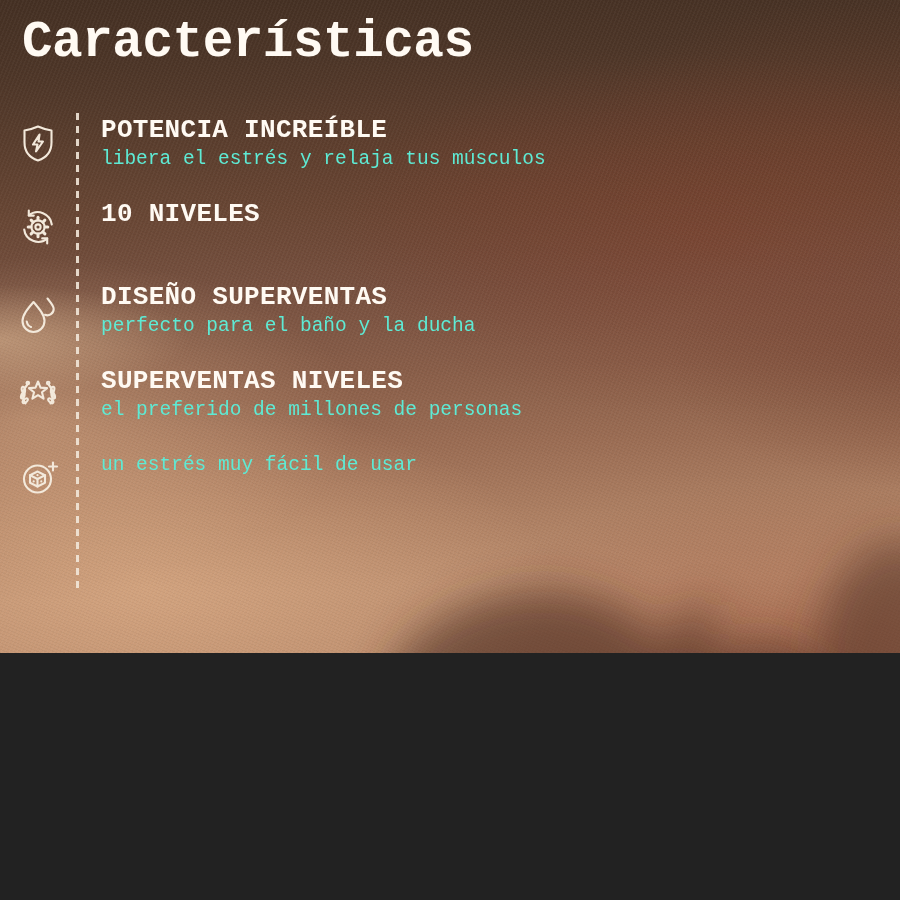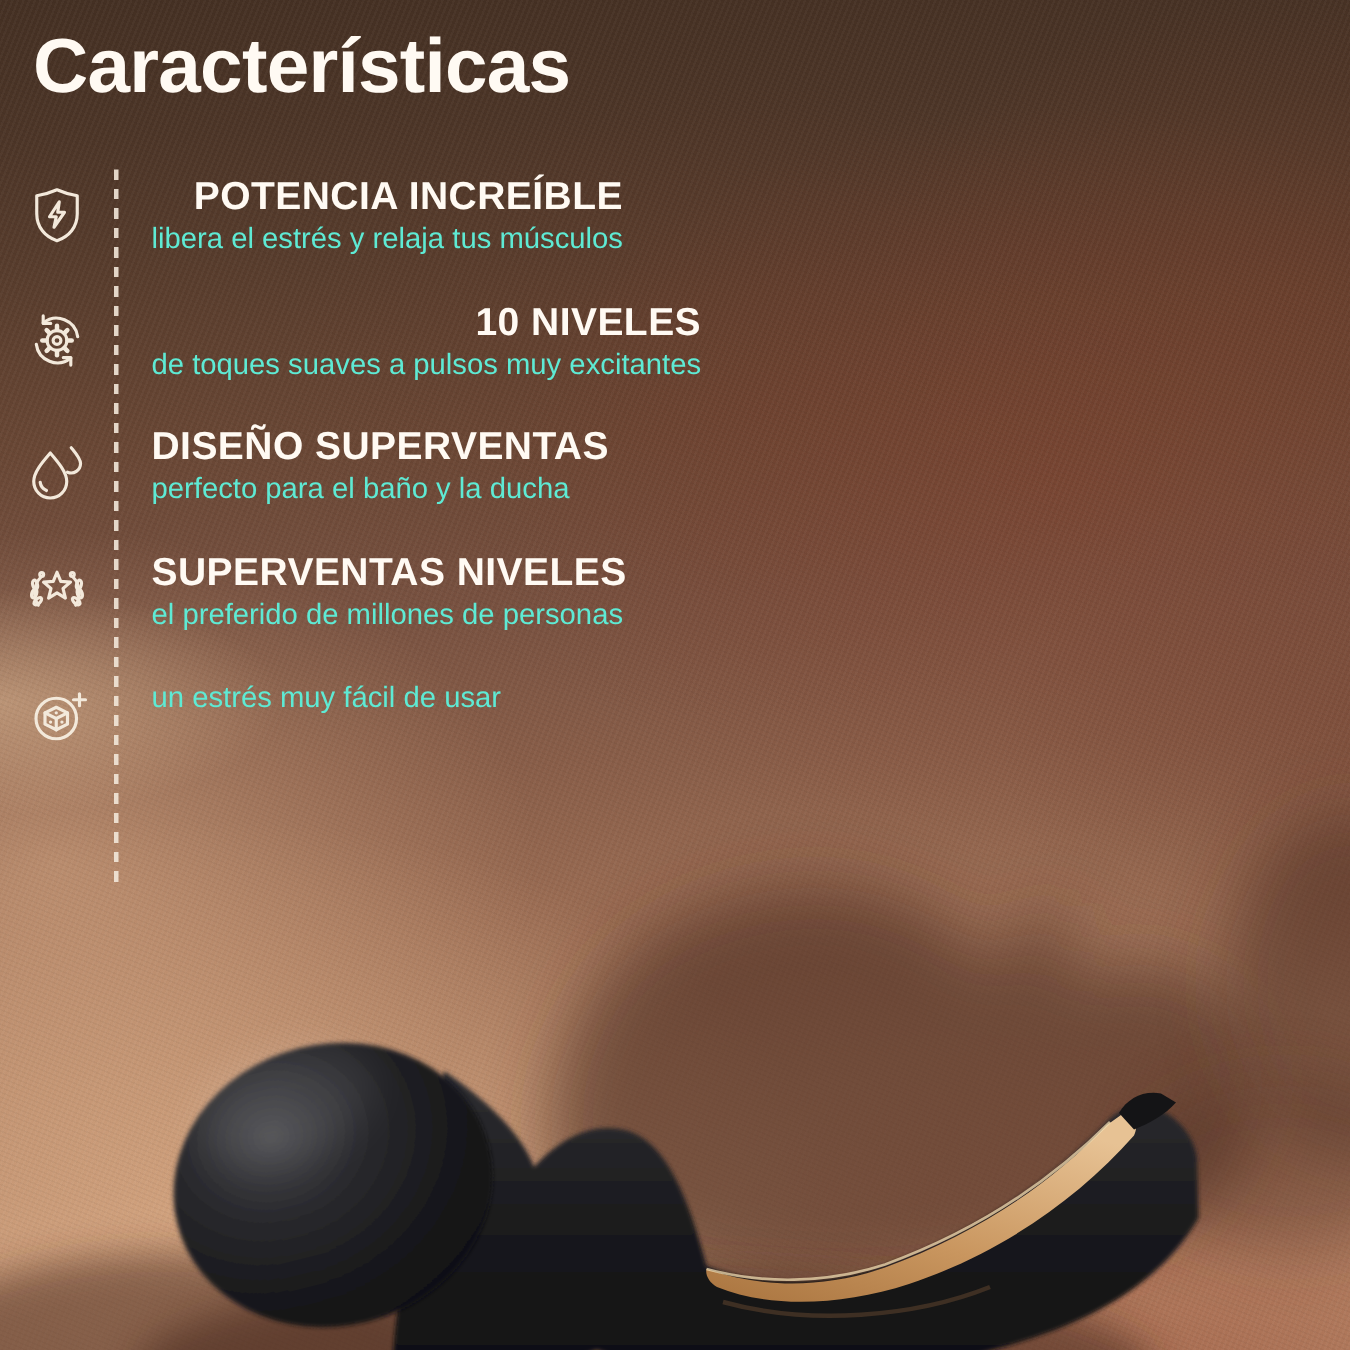--- a/index.html
+++ b/index.html
@@ -1,18 +1,18 @@
 <!DOCTYPE html>
 <html><head>
 <meta charset="utf-8">
 <style>
   html,body{margin:0;padding:0;background:#222;}
   .stage{
-    position:relative;width:900px;height:900px;overflow:hidden;
-    font-family:Liberation Sans, sans-serif;
+    position:relative;width:900px;height:653px;overflow:hidden;
+    font-family:Liberation Mono, monospace;
   }
   
   .photo-bg{
     position:absolute;inset:0;
     background:
       radial-gradient(58% 40% at 78% 36%, rgba(133,62,42,.38), transparent 70%),
       radial-gradient(45% 32% at 96% 22%, rgba(120,62,40,.30), transparent 70%),
       radial-gradient(50% 34% at 55% 30%, rgba(110,58,40,.22), transparent 70%),
       radial-gradient(30% 12% at 0% 52%, rgba(240,205,165,.40), transparent 70%),
       radial-gradient(55% 38% at 4% 64%, rgba(235,190,150,.42), transparent 65%),
@@ -38,21 +38,21 @@
     position:absolute;left:76px;top:113px;width:3px;height:477px;
     background:repeating-linear-gradient(180deg,#f2e7d9 0 7px,transparent 7px 13px);
     opacity:.9;
   }
   .features{position:absolute;left:14px;top:116px;width:760px;}
   .feature{display:flex;align-items:flex-start;height:83.5px;}
   .icon{width:48px;height:48px;flex:0 0 48px;margin-top:3px;}
   .icon svg{width:48px;height:48px;display:block;}
   .ftxt{margin-left:39px;}
   .ftitle{
-    font-size:26px;font-weight:700;line-height:28px;letter-spacing:.3px;color:#fffaf3;text-align:right;
+    font-size:26px;font-weight:700;line-height:28px;letter-spacing:.3px;color:#fffaf3;
   }
   .fsub{
     font-size:19.5px;font-weight:400;line-height:26px;margin-top:2px;color:#5eead4;
   }
   .ic{stroke:#f3e9db;stroke-width:2.1;fill:none;stroke-linecap:round;stroke-linejoin:round;}
   .icf{fill:#f3e9db;stroke:none;}
 </style>
 </head>
 <body>
 
@@ -150,21 +150,20 @@
           </g>
           <path d="M37.8 21.5 A14.2 14.2 0 0 0 14.8 12.3"></path>
           <path d="M14.8 7.6 V12.6 H19.8"></path>
           <path d="M10.2 26.5 A14.2 14.2 0 0 0 33.2 35.7"></path>
           <path d="M33.2 40.4 V35.4 H28.2"></path>
         </g>
           </svg>
       </div>
       <div class="ftxt">
         <div class="ftitle">10 NIVELES</div>
-        <div class="fsub">de toques suaves a pulsos muy excitantes</div>
       </div>
     </div>
 
     <div class="feature">
       <div class="icon">
         <svg viewBox="0 0 48 48">
             <g class="ic">
           <path d="M33.5 12.5 C36.8 16.5 39.7 19.8 39.7 23 A6.3 6.3 0 0 1 31 28.8"></path>
           <path d="M19.5 16 C25.5 23 30.5 29 30.5 35 A11 11 0 0 1 8.5 35 C8.5 29 13.5 23 19.5 16 Z"></path>
           <path d="M12.8 35.5 A6.8 6.8 0 0 0 17 41"></path>

